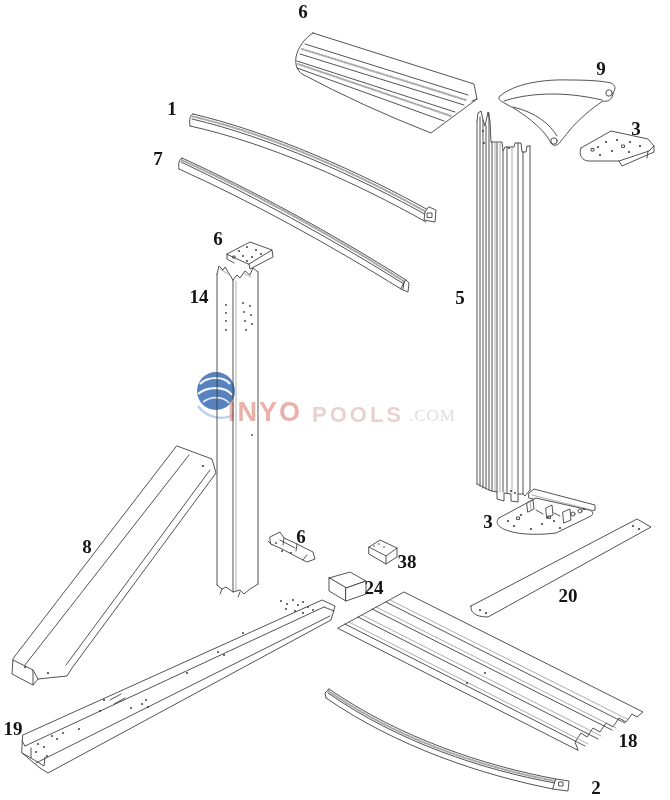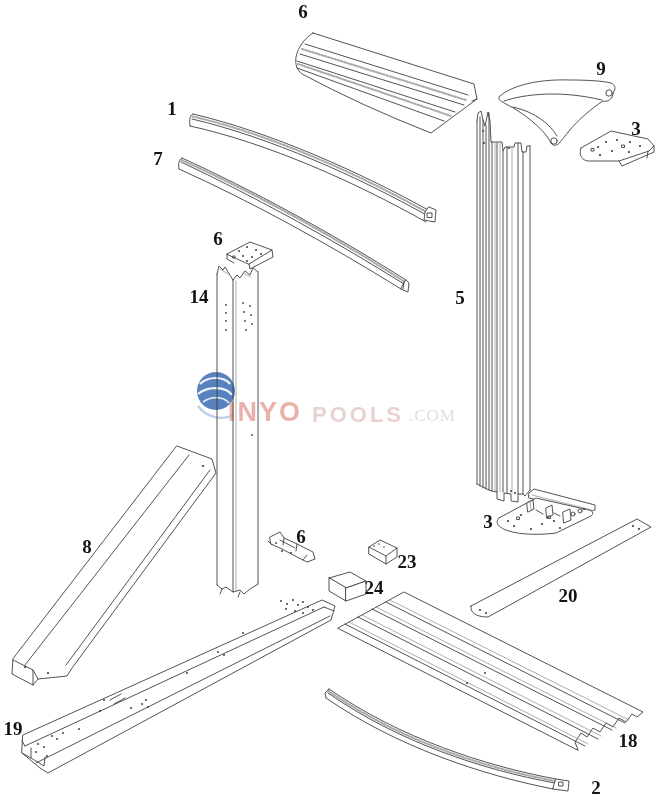--- a/index.html
+++ b/index.html
@@ -301,20 +301,20 @@
   <span class="plabel" style="left:303px;top:2px">6</span>
   <span class="plabel" style="left:172px;top:99px">1</span>
   <span class="plabel" style="left:158px;top:149px">7</span>
   <span class="plabel" style="left:601px;top:59px">9</span>
   <span class="plabel" style="left:636px;top:119px">3</span>
   <span class="plabel" style="left:218px;top:229px">6</span>
   <span class="plabel" style="left:199px;top:287px">14</span>
   <span class="plabel" style="left:460px;top:288px">5</span>
   <span class="plabel" style="left:87px;top:537px">8</span>
   <span class="plabel" style="left:301px;top:527px">6</span>
-  <span class="plabel" style="left:407px;top:552px">23</span>
+  <span class="plabel" style="left:407px;top:552px">38</span>
   <span class="plabel" style="left:374px;top:578px">24</span>
   <span class="plabel" style="left:488px;top:512px">3</span>
   <span class="plabel" style="left:568px;top:586px">20</span>
   <span class="plabel" style="left:13px;top:719px">19</span>
   <span class="plabel" style="left:628px;top:731px">18</span>
   <span class="plabel" style="left:596px;top:778px">2</span>
 </div>
 
 </body></html>

